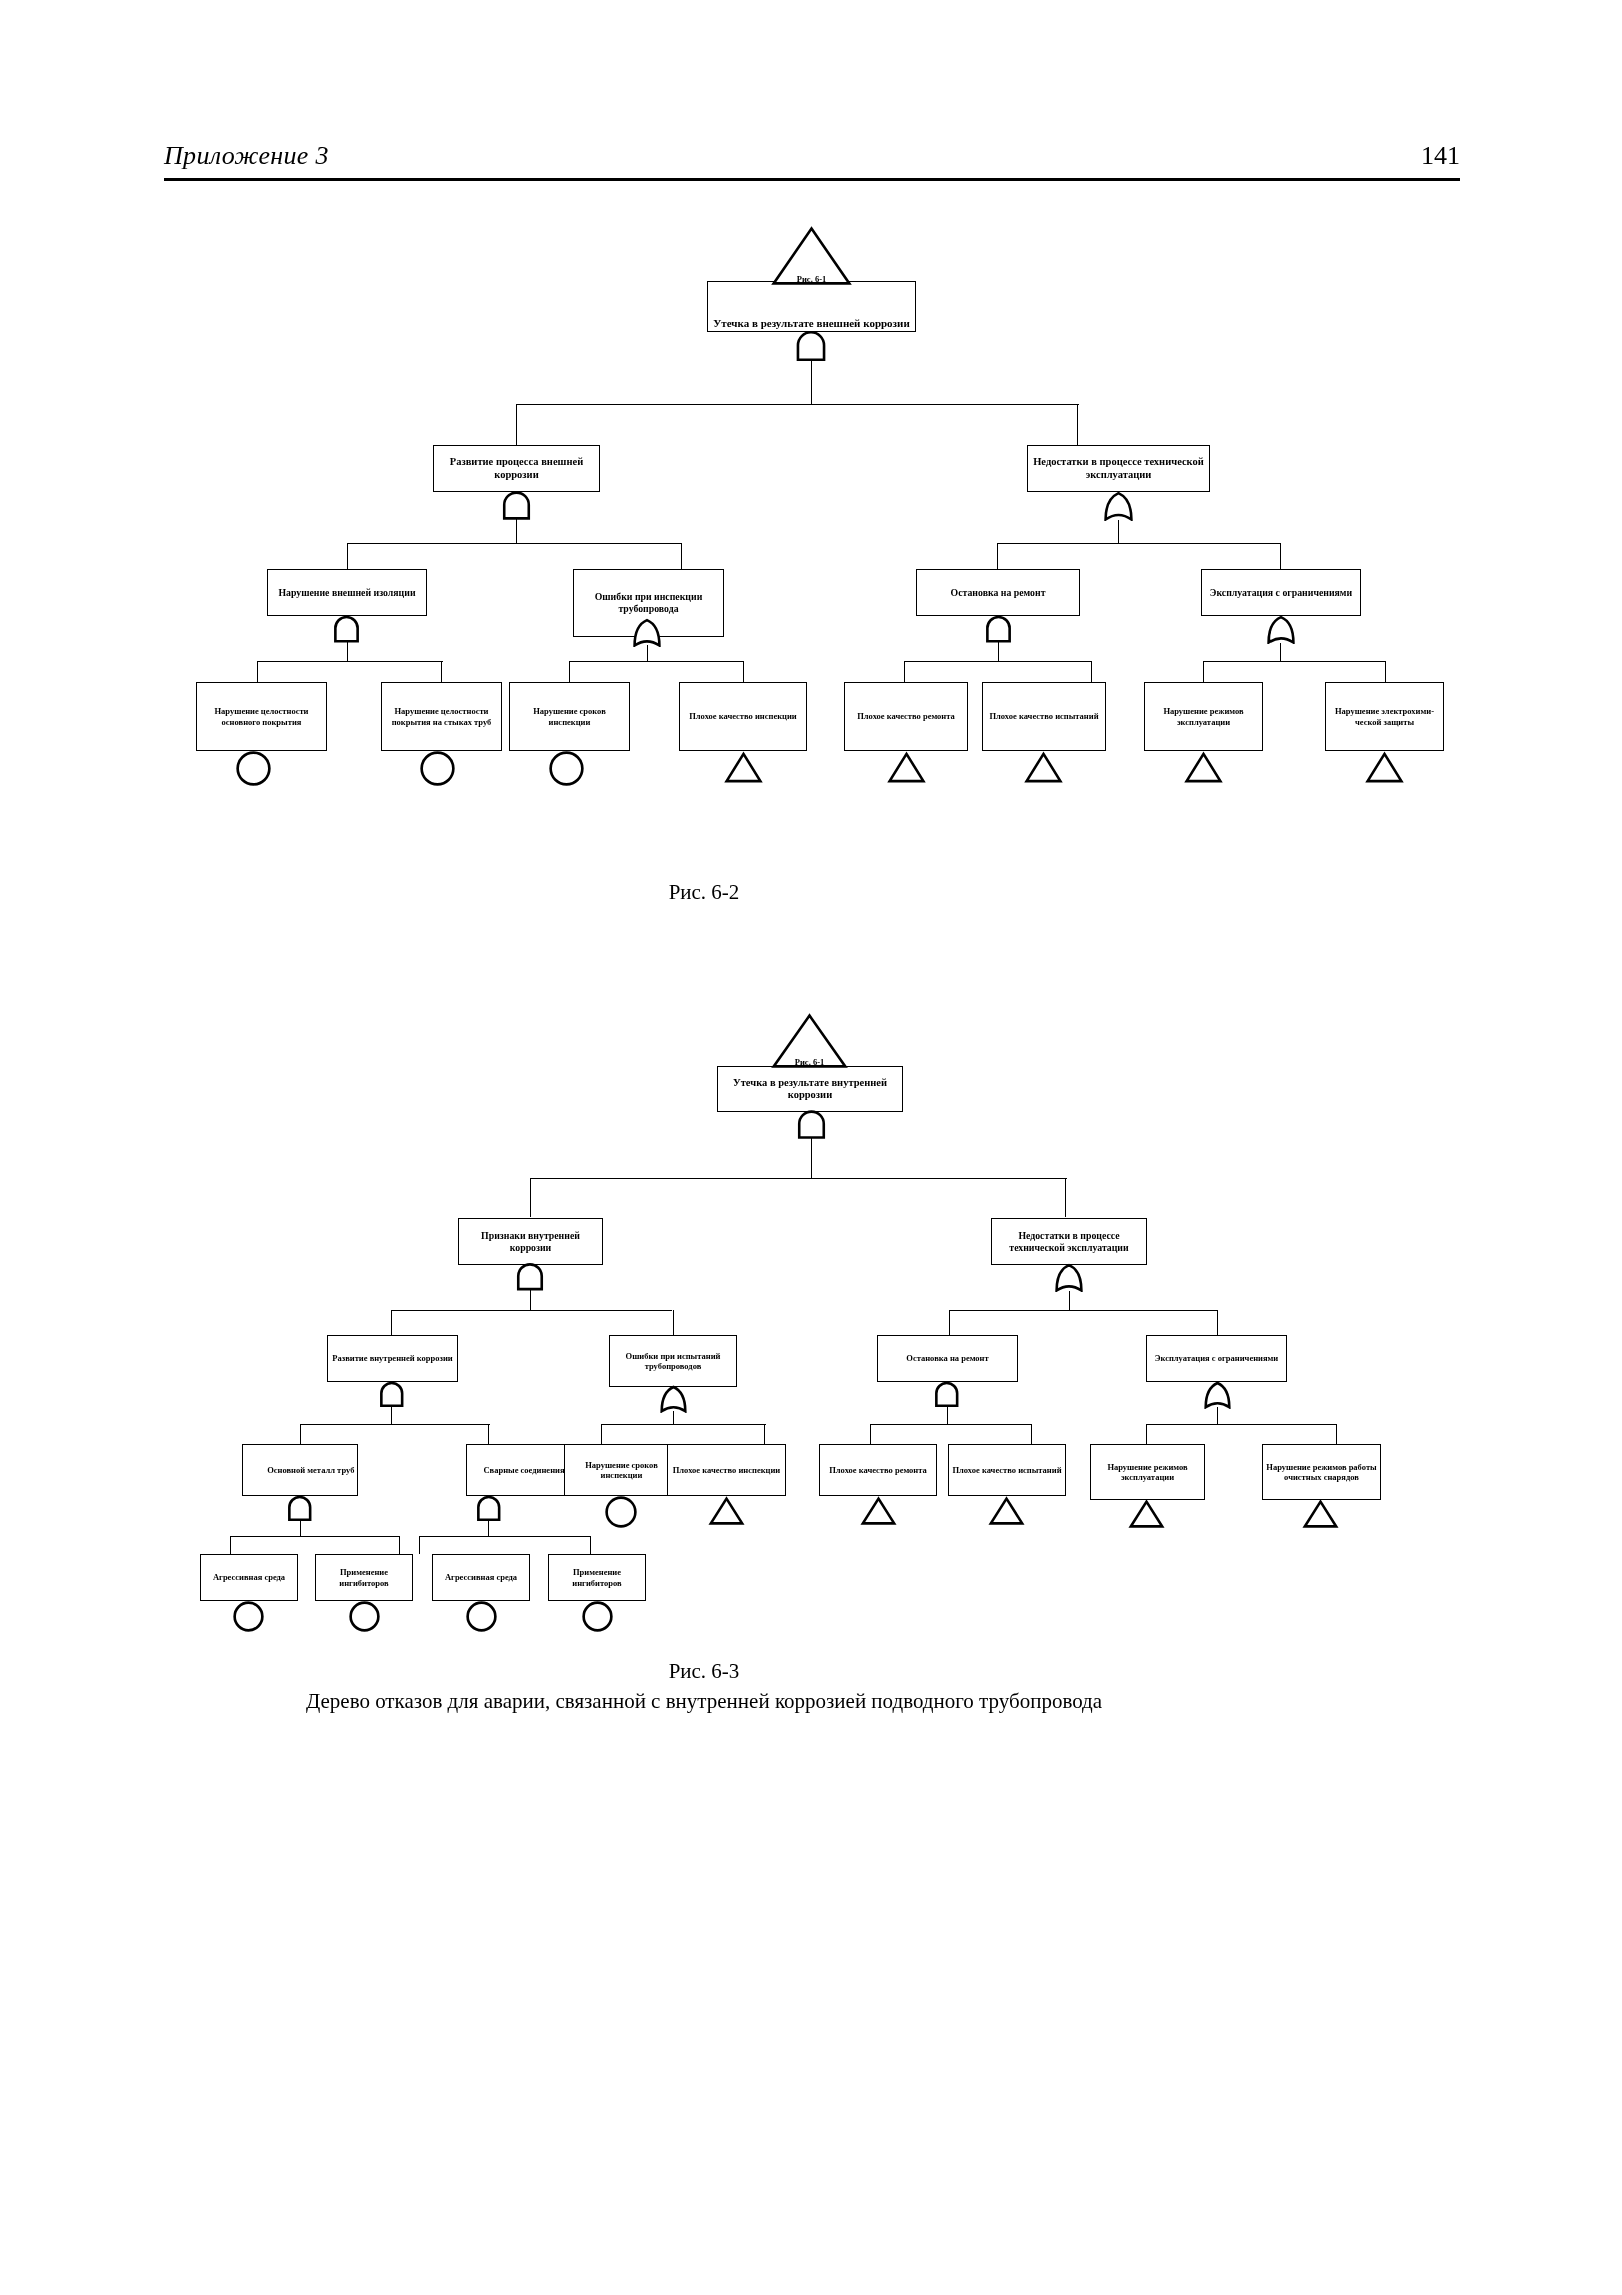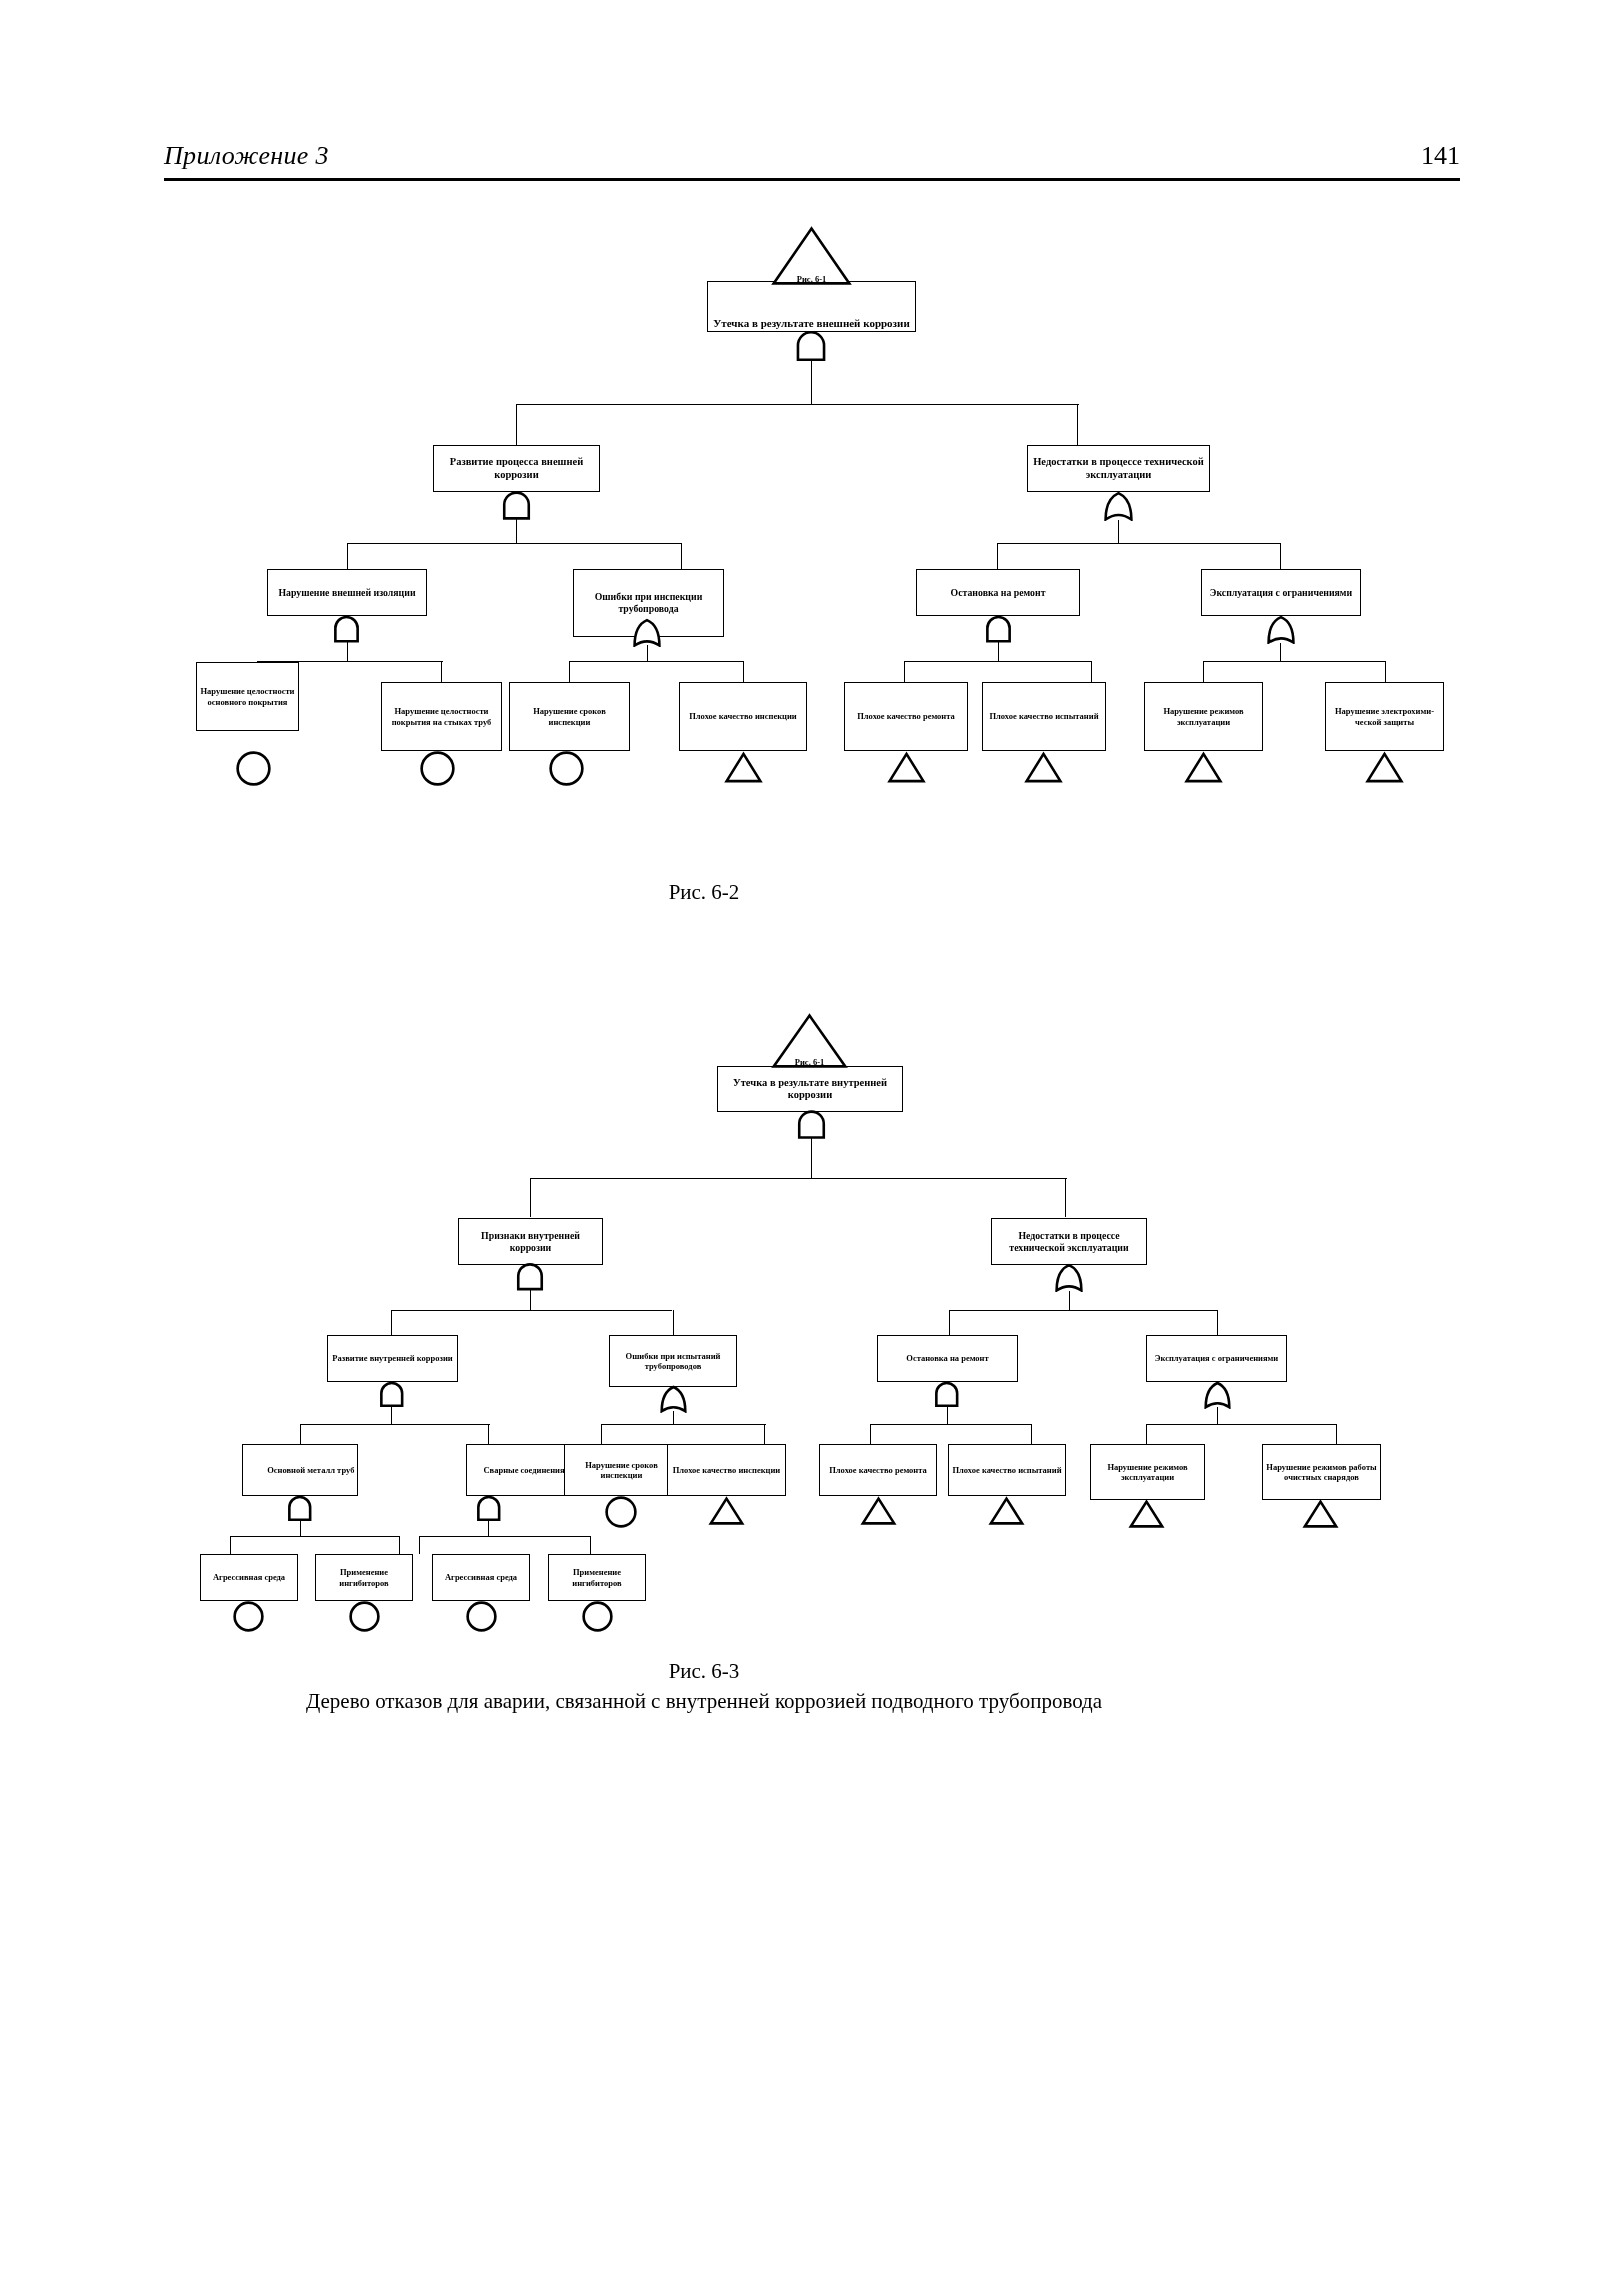--- a/index.html
+++ b/index.html
@@ -196,21 +196,21 @@
     <div class="ln v" style="left:998px; top:425px; height:19.6px;"></div>
     <div class="ln h" style="left:904px; top:445px; width:188px;"></div>
     <div class="ln v" style="left:904px; top:445px; height:21px;"></div>
     <div class="ln v" style="left:1091px; top:445px; height:21px;"></div>
 
     <div class="ln v" style="left:1280px; top:427px; height:18.3px;"></div>
     <div class="ln h" style="left:1203px; top:445px; width:183px;"></div>
     <div class="ln v" style="left:1203px; top:445px; height:21px;"></div>
     <div class="ln v" style="left:1385px; top:445px; height:21px;"></div>
 
-    <div class="node t-small" style="left:196px; top:446px; width:103px; height:69px;">
+    <div class="node t-small" style="left:196px; top:466px; width:131px; height:69px;">
       <span>Нарушение целостности основного покрытия</span>
     </div>
     <div class="sym" style="left:235px; top:534px; width:37px; height:37px;">
       <svg width="37" height="37" viewBox="0 0 56 56">
           <circle cx="28" cy="28" r="24" fill="#fff" stroke="#000" stroke-width="4"></circle>
         </svg>
     </div>
 
     <div class="node t-small" style="left:381px; top:466px; width:121px; height:69px;">
       <span>Нарушение целостности покрытия на стыках труб</span>

